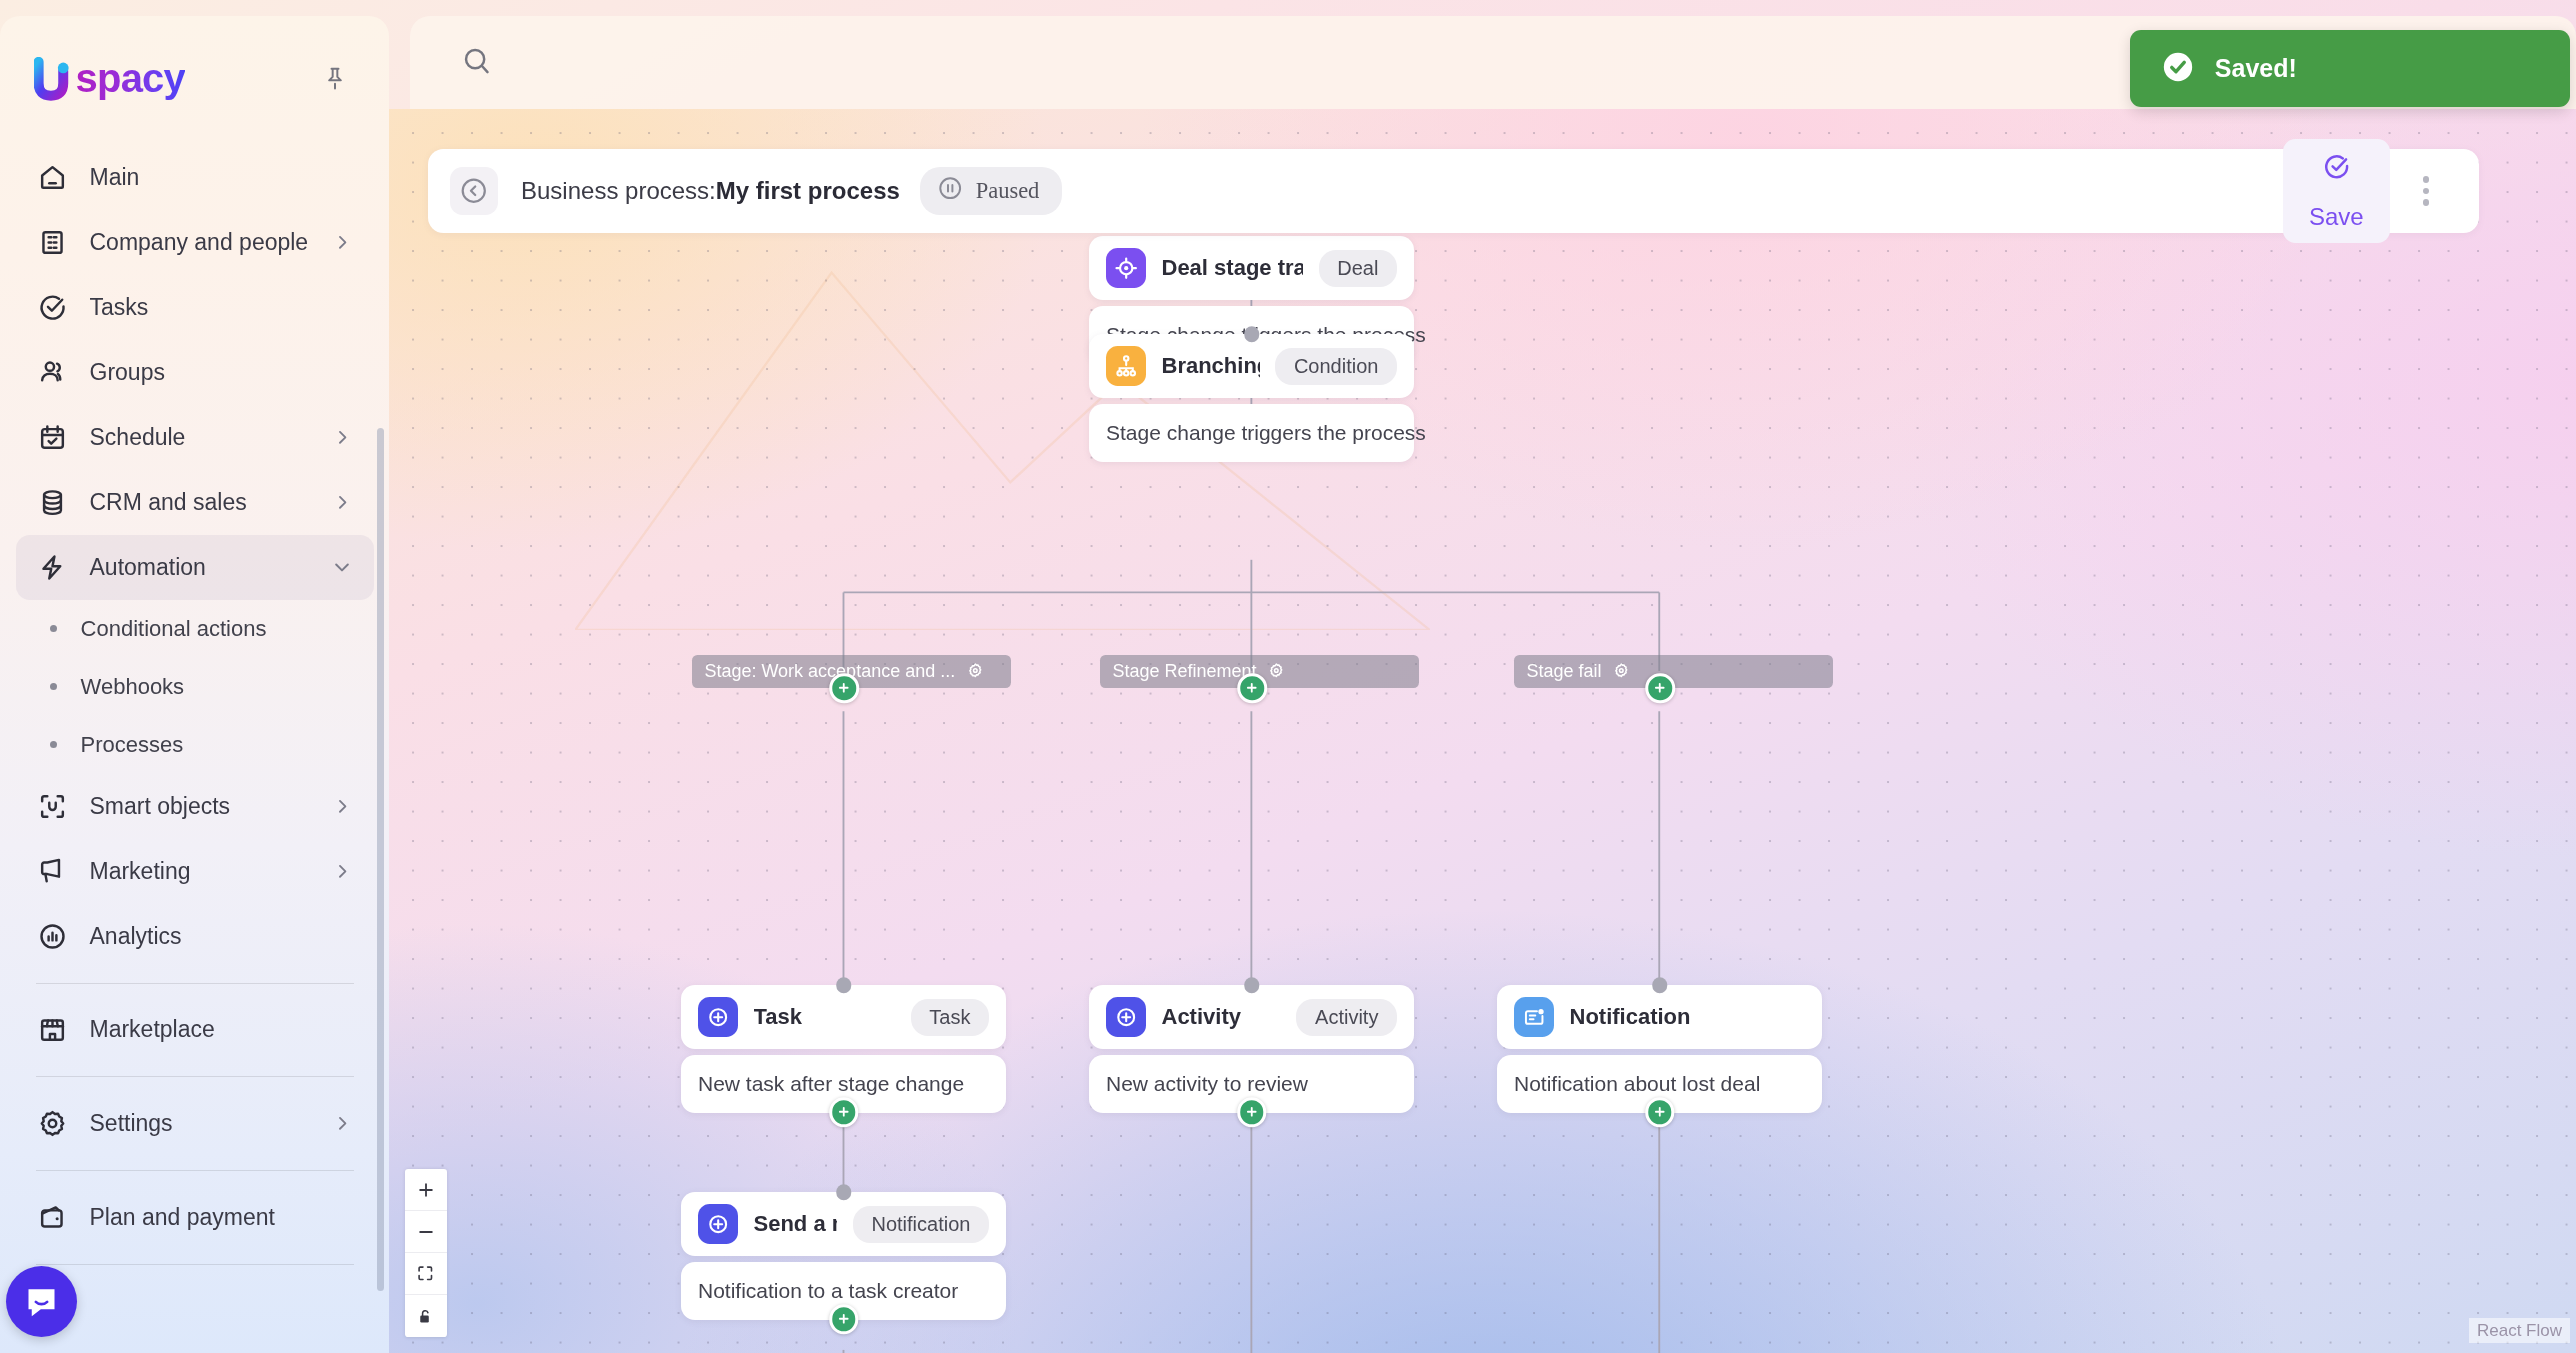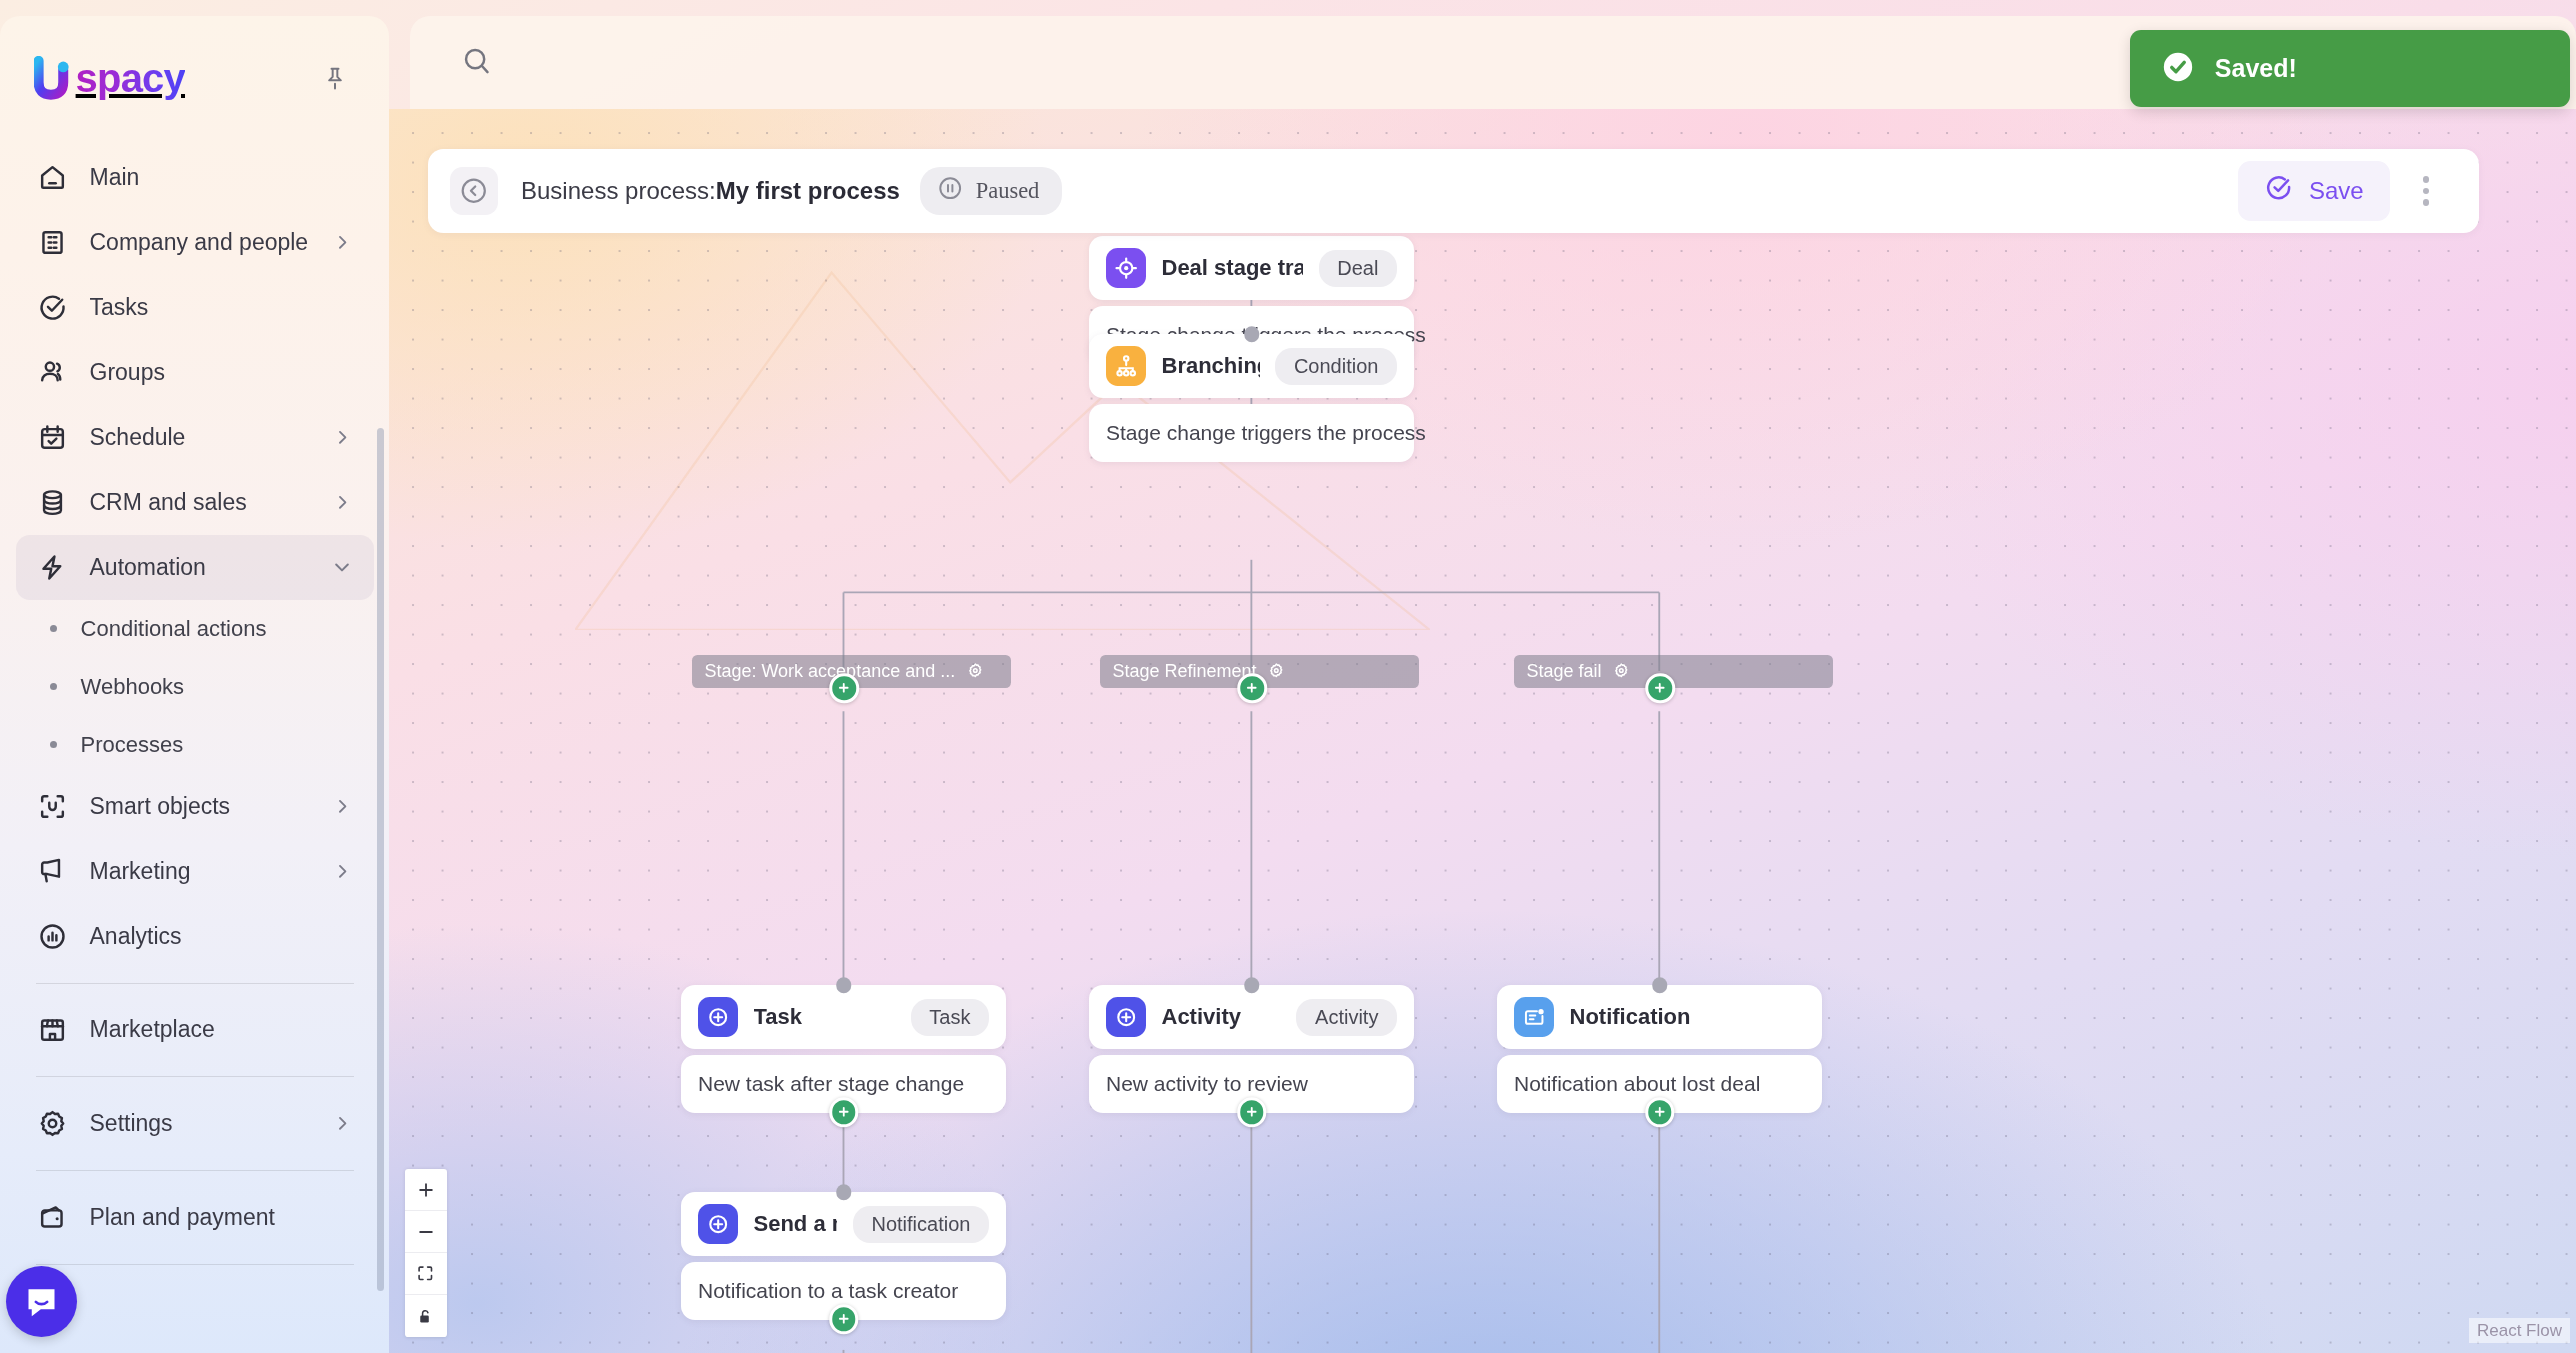--- a/index.html
+++ b/index.html
@@ -19,21 +19,21 @@
 
   
   .sidebar {
     position: absolute; left: 0; top: 15.5px;
     width: 389px; height: 1338px;
     background: linear-gradient(180deg, #fdf4e9 0%, #fdf2ea 18%, #faf1ef 40%, #f2f0f7 62%, #e6ecfa 85%, #dde8fb 100%);
     border-top-left-radius: 20px; border-top-right-radius: 20px;
     overflow: hidden;
   }
   .sb-head { display: flex; align-items: center; justify-content: space-between; padding: 40px 34px 0 34px; }
-  .logo { display: flex; align-items: center; font-size: 40px; font-weight: 700; letter-spacing: -0.8px; text-decoration: underline; }
+  .logo { display: flex; align-items: flex-end; font-size: 40px; font-weight: 700; letter-spacing: -0.8px; }
   .logo-u { position: relative; width: 40px; height: 44px; margin-right: 1.6px; }
   .logo-u svg { position: absolute; left: 0; top: 0; }
   .logo-word {
     background: linear-gradient(90deg, #b01fc4 0%, #9a2cd6 35%, #6a3ff0 75%, #4c41f5 100%);
     -webkit-background-clip: text; background-clip: text; color: transparent;
     font-size: 40px; font-weight: 700;
   }
   .pin-btn { width: 40px; height: 40px; display: flex; align-items: center; justify-content: center; cursor: pointer; }
 
   .sb-nav { margin-top: 44px; padding: 0 15.5px; }
@@ -117,21 +117,21 @@
   .proc-title b { font-weight: 700; color: #2b2b36; }
   .status-badge {
     margin-left: 20px; display: flex; align-items: center; gap: 12.4px;
     background: #eeedf1; border-radius: 20px; padding: 7.8px 23px 7.8px 17px;
     font-size: 22.5px; color: #55555f; white-space: nowrap; cursor: pointer; font-family: Liberation Serif, serif;
   }
   .ph-right { margin-left: auto; display: flex; align-items: center; gap: 14px; }
   .save-btn {
     display: flex; align-items: center; gap: 15.5px; padding: 12.4px 26.4px;
     border-radius: 12.4px; background: #f5f2fb; color: #7b4ff0;
-    font-size: 24px; cursor: pointer; border: none;
+    font-size: 24px; cursor: pointer; border: none; flex-direction: column;
   }
   .kebab { width: 44px; height: 44px; display: flex; flex-direction: column; align-items: center; justify-content: center; gap: 5.4px; cursor: pointer; }
   .kebab i { width: 6.2px; height: 6.2px; border-radius: 50%; background: #b6b6c0; display: block; }
 
   
   .node { position: absolute; width: 325px; z-index: 10; }
   .node-head {
     background: #fff; border-radius: 14px; height: 64px;
     display: flex; align-items: center; padding: 0 17px; gap: 15.5px;
     box-shadow: 0 1.6px 6.2px rgba(110,95,130,0.10);

